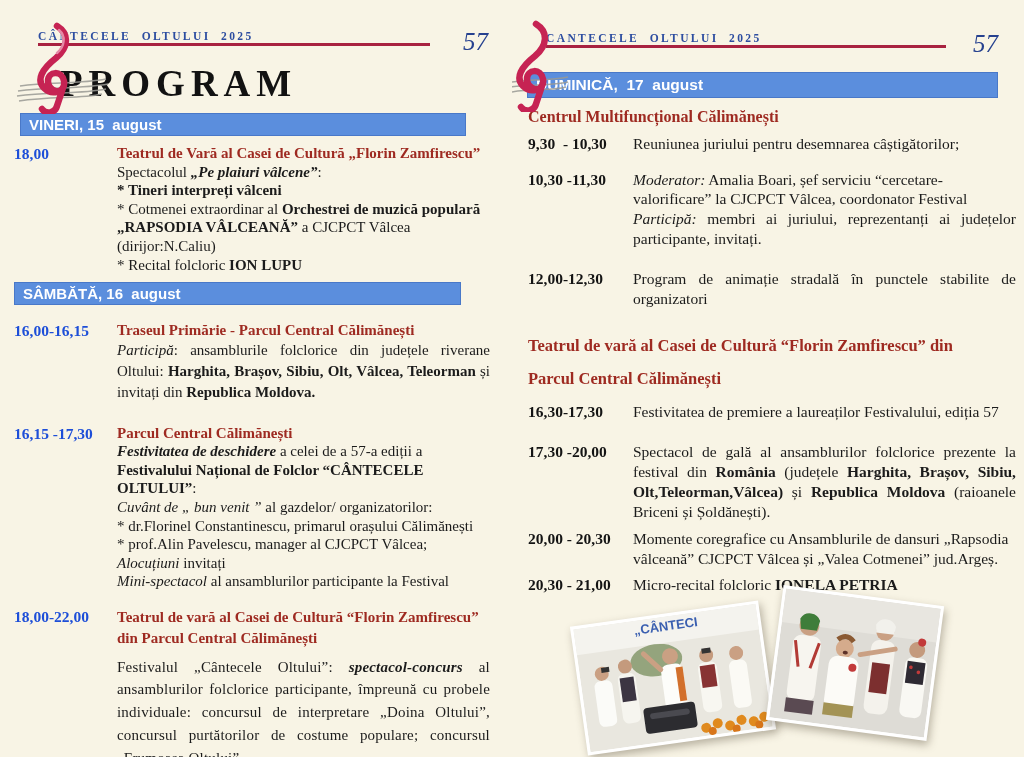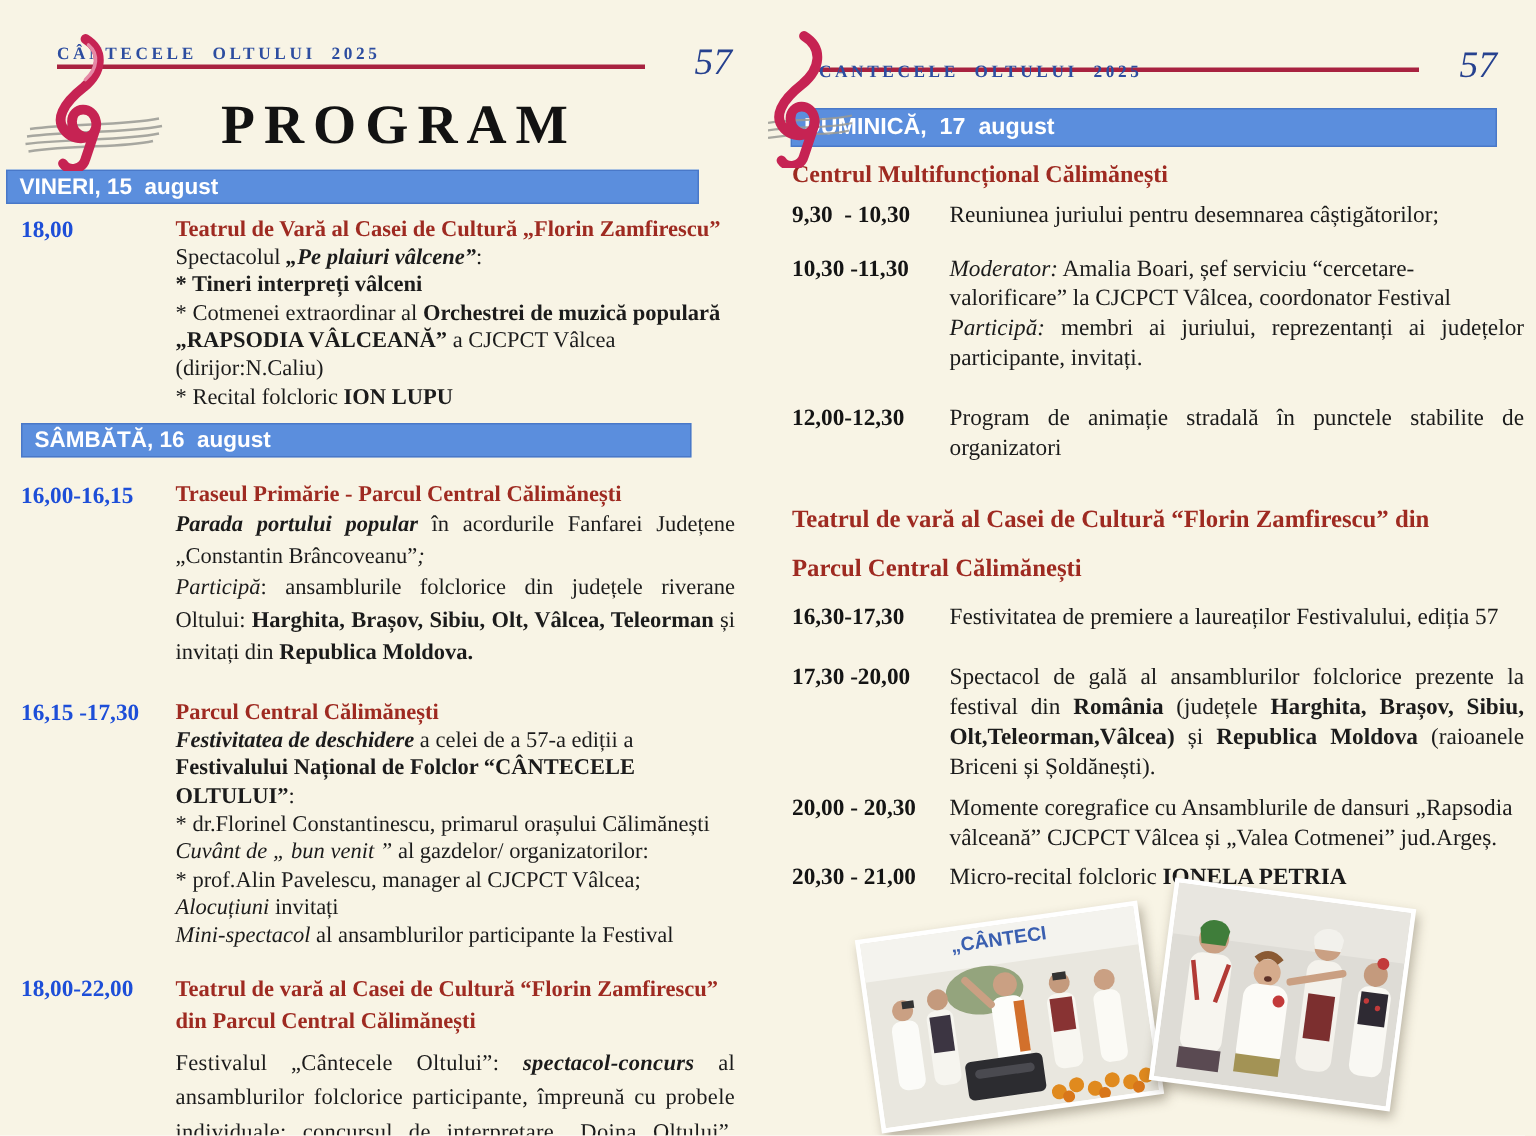--- a/index.html
+++ b/index.html
@@ -24,31 +24,31 @@
     color:var(--brand);white-space:pre}
   .rule{position:absolute;height:2.6px;background:var(--rule)}
   .pagenum{position:absolute;font-style:italic;font-weight:normal;font-size:25px;color:var(--navy)}
 
   .lp-hdr{margin:26px 24px 0 38px;height:34px}
   .lp-hdr .brand{top:0;left:0}
   .lp-hdr .rule{top:17px;left:0;width:392px}
   .lp-hdr .pagenum{top:2px;right:0}
 
   .rp-hdr{margin:26px 26px 0 34px;height:30px}
-  .rp-hdr .brand{top:12px;left:0}
+  .rp-hdr .brand{top:2px;left:0}
   .rp-hdr .rule{top:19px;left:0;width:400px}
   .rp-hdr .pagenum{top:4px;right:0}
 
-  .program-title{margin:2px 40px 0 60px;text-align:center;font-weight:bold;font-size:37px;
+  .program-title{margin:2px 40px 0 60px;font-weight:bold;font-size:37px;
     letter-spacing:6px;color:#121212}
 
   .banner{background:var(--banner);color:#fff;font-family:"Liberation Sans",sans-serif;
     font-weight:bold;font-size:15px;line-height:23px;height:23px;padding-left:9px;white-space:pre;
     box-shadow:inset 0 0 0 1px rgba(40,80,160,.35)}
-  .lp .banner{margin:8px 46px 0 4px}
+  .lp .banner{margin:8px 46px 0 20px}
   .lp .banner.sat{margin-right:29px}
   .rp .banner{margin:16px 26px 0 15px;height:26px;line-height:26px;font-size:15.5px}
 
   
   .rows{margin:0 22px 0 14px}
   .rp .rows{margin:0 8px 0 16px}
   .row{display:grid;grid-template-columns:99px 1fr;column-gap:4px}
   .rp .row{grid-template-columns:97px 1fr;column-gap:8px}
   .time{font-weight:bold;font-size:15.5px;line-height:1.25;white-space:pre}
   .lp .time{color:#1d4ed8}
@@ -117,33 +117,32 @@
           <p class="ln"><span>* Recital  folcloric </span><span class="seg-b">ION LUPU</span></p>
         </div>
       </div>
 
       <div class="banner sat mt14" style="margin-left:0">SÂMBĂTĂ, 16  august</div>
 
       <div class="row mt16">
         <div class="time">16,00-16,15</div>
         <div>
           <p class="ln"><span class="seg-b seg-r">Traseul Primărie - Parcul  Central  Călimănești</span></p>
-          <p class="ln lh14 just"><span class="seg-b seg-i">Parada  portului  popular</span><span> în acordurile Fanfarei Județene „Constantin Brâncoveanu”</span><span class="seg-i">;</span></p>
           <p class="ln lh14 just"><span class="seg-i">Participă</span><span>: ansamblurile folclorice din județele riverane Oltului: </span><span class="seg-b">Harghita, Brașov, Sibiu, Olt, Vâlcea, Teleorman</span><span> și invitați din </span><span class="seg-b">Republica Moldova.</span></p>
         </div>
       </div>
 
       <div class="row mt20">
         <div class="time">16,15 -17,30</div>
         <div>
           <p class="ln"><span class="seg-b seg-r">Parcul Central Călimănești</span></p>
           <p class="ln"><span class="seg-b seg-i">Festivitatea de deschidere</span><span>  a celei de  a  57-a ediții  a</span></p>
           <p class="ln"><span class="seg-b">Festivalului Național de Folclor  “CÂNTECELE  OLTULUI”</span><span>:</span></p>
+          <p class="ln"><span class="seg-i">Cuvânt de „ bun venit ”</span><span> al gazdelor/ organizatorilor:</span></p>
           <p class="ln"><span>*  dr.Florinel  Constantinescu,  primarul  orașului  Călimănești</span></p>
-          <p class="ln"><span class="seg-i">Cuvânt de „ bun venit ”</span><span> al gazdelor/ organizatorilor:</span></p>
           <p class="ln"><span> *  prof.Alin Pavelescu, manager al CJCPCT Vâlcea;</span></p>
           <p class="ln"><span class="seg-i">Alocuțiuni</span><span>  invitați</span></p>
           <p class="ln"><span class="seg-i">Mini-spectacol</span><span> al ansamblurilor participante la Festival</span></p>
         </div>
       </div>
 
       <div class="row mt16">
         <div class="time">18,00-22,00</div>
         <div>
           <p class="ln lh14"><span class="seg-b seg-r">Teatrul de vară al Casei de Cultură  “Florin Zamfirescu” din Parcul Central Călimănești</span></p>

